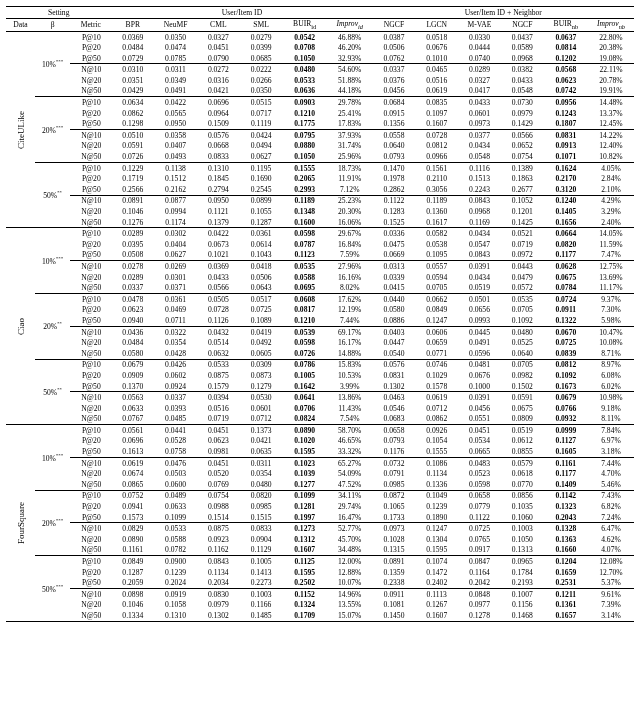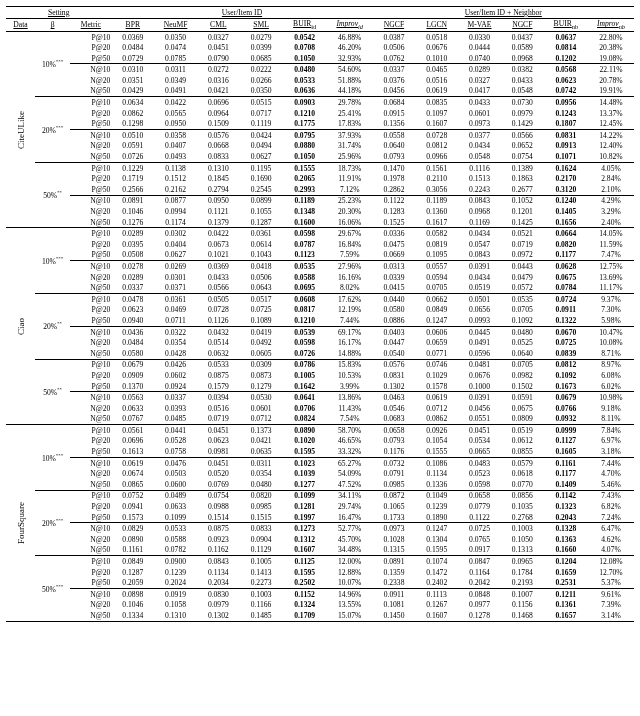--- a/index.html
+++ b/index.html
@@ -2,24 +2,24 @@
 <html><head>
 <meta charset="utf-8">
 <style>
   body { margin:0; padding:6px; font-family:"Times New Roman", serif; background:#fff; color:#000; width:640px; box-sizing:border-box; }
   table { border-collapse:collapse; width:100%; font-size:7.6px; table-layout:fixed; }
   th, td { padding:0.8px 1px; text-align:center; font-weight:normal; overflow:hidden; white-space:nowrap; }
   th { font-weight:normal; }
   .bold { font-weight:bold; }
   .rot { writing-mode:vertical-rl; transform:rotate(180deg); text-align:center; vertical-align:middle; font-size:9px; }
   .bt { border-top:0.8px solid #000; }
-  .bb { border-bottom:0.8px solid #000;text-decoration:underline; }
+  .bb { border-bottom:0.8px solid #000; }
   .btthick { border-top:1.3px solid #000; }
   .bbthick { border-bottom:1.3px solid #000; }
-  .lsec { text-align:right; padding-left:2px;margin-top:28px;}
+  .lsec { text-align:center; padding-left:2px;margin-top:28px;}
   col.c-data{width:3.8%} col.c-beta{width:4.6%} col.c-metric{width:5.4%}
   col.c-num{width:5.6%} col.c-bold{width:5.8%} col.c-imp{width:6%}
   sup{font-size:5px;}
 </style>
 </head>
 <body>
 
 <table id="tbl">
 <colgroup>
 <col class="c-data">
@@ -356,21 +356,21 @@
       </tr>
       <tr>
         <td class="lsec">P@20</td>
         <td>0.0395</td>
         <td>0.0404</td>
         <td>0.0673</td>
         <td>0.0614</td>
         <td class="bold">0.0787</td>
         <td>16.84%</td>
         <td>0.0475</td>
-        <td>0.0819</td>
+        <td>0.0538</td>
         <td>0.0547</td>
         <td>0.0719</td>
         <td class="bold">0.0820</td>
         <td>11.59%</td>
       </tr>
       <tr>
         <td class="lsec">P@50</td>
         <td>0.0508</td>
         <td>0.0627</td>
         <td>0.1021</td>
@@ -738,21 +738,21 @@
         <td class="lsec">P@50</td>
         <td>0.1573</td>
         <td>0.1099</td>
         <td>0.1514</td>
         <td>0.1515</td>
         <td class="bold">0.1997</td>
         <td>16.47%</td>
         <td>0.1733</td>
         <td>0.1890</td>
         <td>0.1122</td>
-        <td>0.2768</td>
+        <td>0.1060</td>
         <td class="bold">0.2043</td>
         <td>7.24%</td>
       </tr>
       <tr>
         <td class="lsec bt">N@10</td>
         <td class="bt">0.0829</td>
         <td class="bt">0.0533</td>
         <td class="bt">0.0875</td>
         <td class="bt">0.0833</td>
         <td class="bold bt">0.1273</td>

